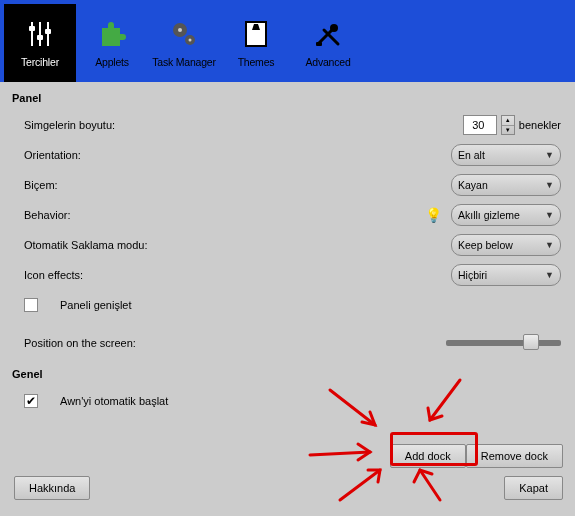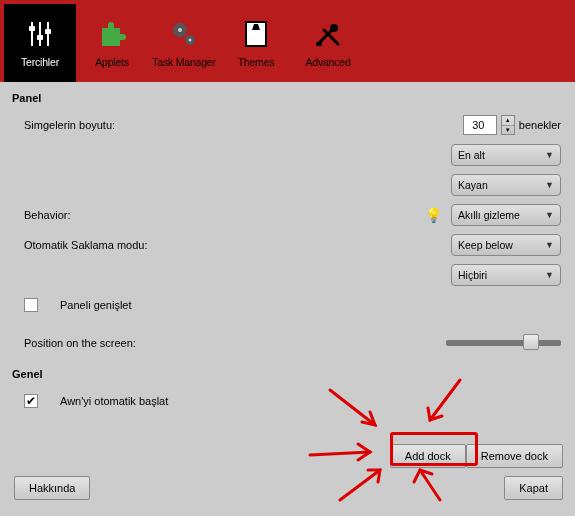--- a/index.html
+++ b/index.html
@@ -1,30 +1,30 @@
 <!DOCTYPE html>
 <html><head>
 <meta charset="utf-8">
 <style>
 * { box-sizing: border-box; margin: 0; padding: 0; }
 body { width: 575px; height: 516px; background: #cccccc; font-family: Arial, sans-serif; font-size: 11px; color: #000; position: relative; overflow: hidden; }
 
-.tabs { display: flex; background: #b91c1c; padding-top: 4px; padding-left: 4px; }
+.tabs { display: flex; background: #1d4ed8; padding-top: 4px; padding-left: 4px; }
 .tab { width: 72px; height: 78px; display: flex; flex-direction: column; align-items: center; justify-content: center; gap: 6px; cursor: pointer; }
 .tab.active { background: #000; color: #fff; }
 .tab-label { font-size: 10.5px; font-family: Verdana, sans-serif; letter-spacing: -0.2px; }
 .tab svg { width: 32px; height: 32px; }
 
 .section-label { font-size: 11px; font-weight: bold; margin: 10px 0 6px 12px; }
 
 .row { display: flex; align-items: center; height: 30px; padding-left: 24px; padding-right: 14px; }
 .row-label { flex: 0 0 300px; font-size: 11px; }
 .row-ctrl { flex: 1; display: flex; justify-content: flex-end; align-items: center; gap: 6px; }
 
-.dropdown { width: 110px; height: 22px; background: linear-gradient(#e0e0e0,#c4c4c4); border: 1px solid #888; border-radius: 4px; display: flex; align-items: center; padding: 0 6px; font-size: 10.5px; justify-content: space-between; }
+.dropdown { width: 110px; height: 22px; background: linear-gradient(#e0e0e0,#c4c4c4); border: 1px solid #888; border-radius: 10px; display: flex; align-items: center; padding: 0 6px; font-size: 10.5px; justify-content: space-between; }
 .dropdown .arrow { font-size: 9px; color: #333; }
 
 .spin { display: flex; align-items: center; gap: 4px; }
 .spin input { width: 34px; height: 20px; border: 1px solid #888; background: #fff; text-align: center; padding-right: 3px; font-size: 11px; }
 .spin-btns { display: flex; flex-direction: column; width: 14px; height: 20px; border: 1px solid #888; background: linear-gradient(#e0e0e0,#c4c4c4); }
 .spin-btns div { flex:1; font-size:6px; line-height:8px; text-align:center; border-bottom:1px solid #999; }
 .spin-btns div:last-child { border-bottom:none; }
 .spin-unit { font-size: 11px; }
 
 .chk { display: flex; align-items: center; gap: 22px; }
@@ -110,29 +110,31 @@
       <div class="spin-btns">
           <div>▲</div>
           <div>▼</div>
         </div>
       <span class="spin-unit">benekler</span>
     </div>
   </div>
 </div>
 
 <div class="row">
+  <div class="row-label">Orientation:</div>
   <div class="row-ctrl">
     <div class="dropdown">
         <span>En alt</span>
         <span class="arrow">▼</span>
       </div>
   </div>
 </div>
 
 <div class="row">
+  <div class="row-label">Biçem:</div>
   <div class="row-ctrl">
     <div class="dropdown">
         <span>Kayan</span>
         <span class="arrow">▼</span>
       </div>
   </div>
 </div>
 
 <div class="row">
   <div class="row-label">Behavior:</div>
@@ -149,20 +151,21 @@
   <div class="row-label">Otomatik Saklama modu:</div>
   <div class="row-ctrl">
     <div class="dropdown">
         <span>Keep below</span>
         <span class="arrow">▼</span>
       </div>
   </div>
 </div>
 
 <div class="row">
+  <div class="row-label">Icon effects:</div>
   <div class="row-ctrl">
     <div class="dropdown">
         <span>Hiçbiri</span>
         <span class="arrow">▼</span>
       </div>
   </div>
 </div>
 
 <div class="row">
   <div class="chk">

